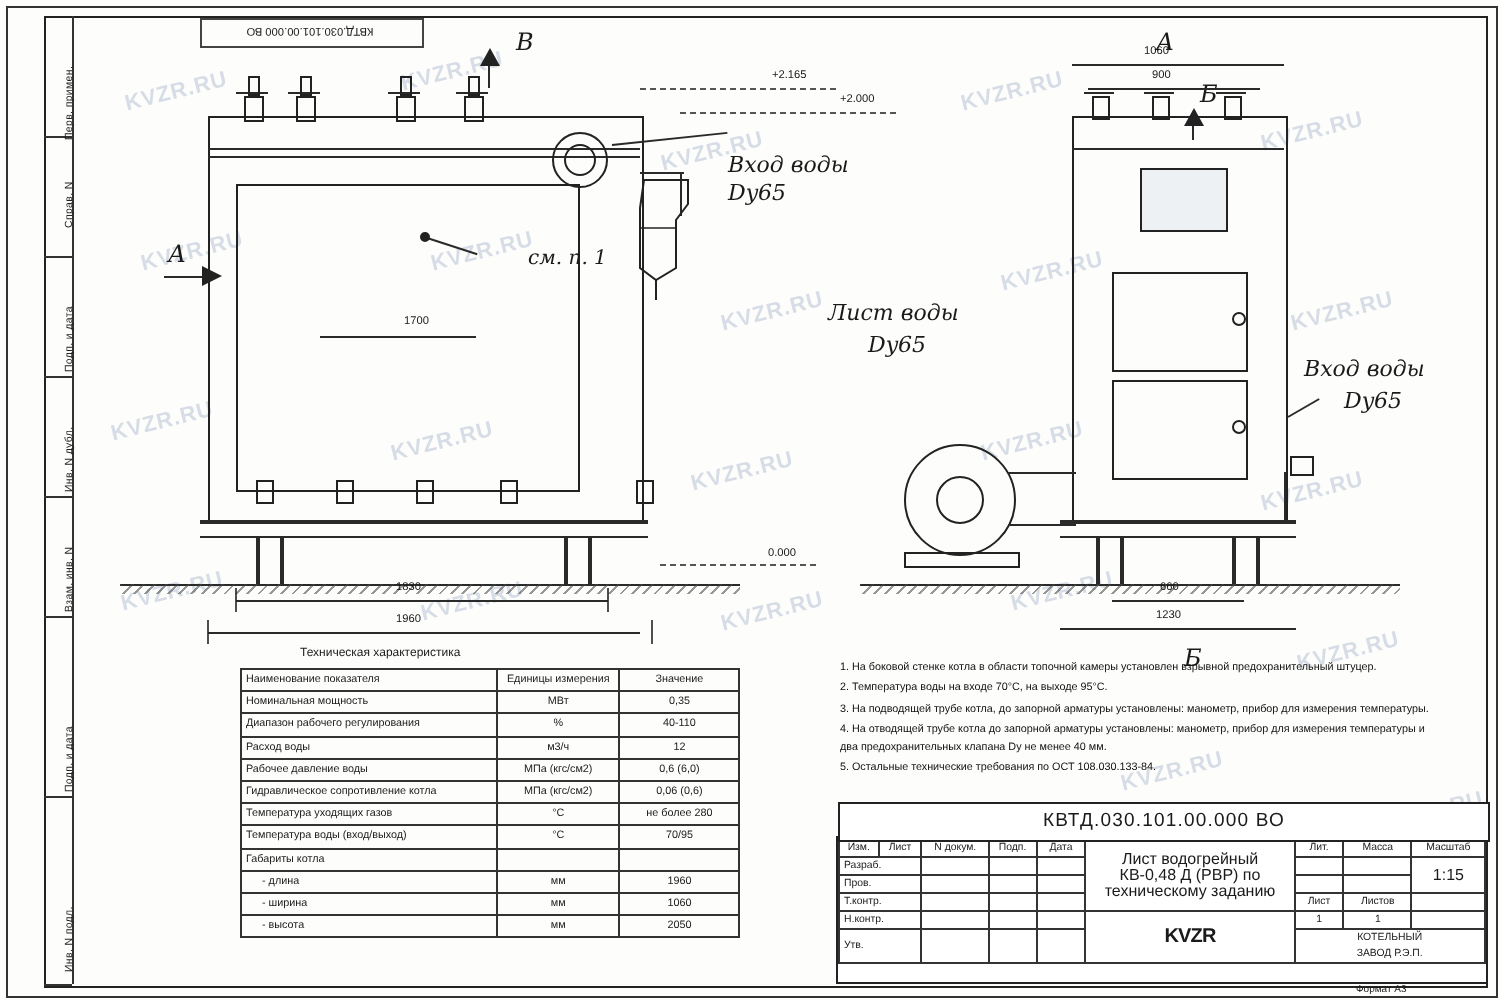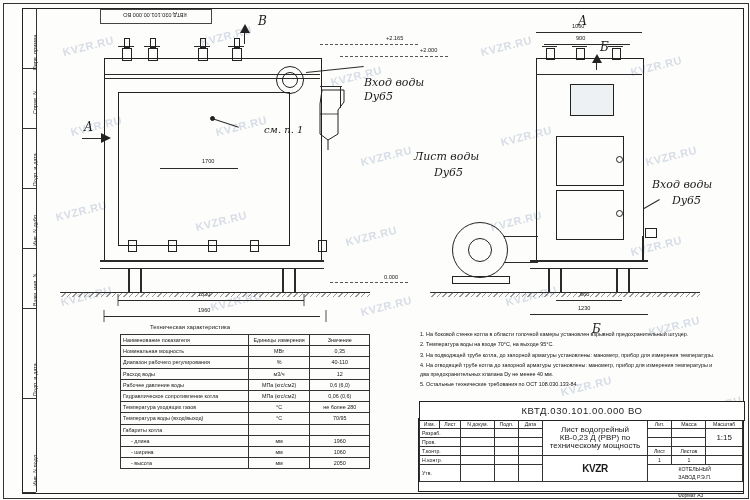--- a/index.html
+++ b/index.html
@@ -313,22 +313,22 @@
     <table style="border-collapse:collapse;width:324px;">
       <tbody>
           <tr>
         <td style="width:18px;text-align:center;">Изм.</td>
         <td style="width:20px;text-align:center;">Лист</td>
         <td style="width:34px;text-align:center;">N докум.</td>
         <td style="width:22px;text-align:center;">Подп.</td>
         <td style="width:24px;text-align:center;">Дата</td>
         <td rowspan="4" style="width:112px;text-align:center;">
           <div class="bigc">Лист водогрейный</div>
-          <div class="bigc">КВ-0,23 Д (РВР) по</div>
-          <div class="bigc">техническому мощность</div>
+          <div class="bigc">КВ-0,48 Д (РВР) по</div>
+          <div class="bigc">техническому заданию</div>
         </td>
         <td style="width:24px;text-align:center;">Лит.</td>
         <td style="width:34px;text-align:center;">Масса</td>
         <td style="width:36px;text-align:center;">Масштаб</td>
       </tr>
       <tr>
         <td colspan="2" style="padding-left:2px;">Разраб.</td>
         <td></td>
             <td></td>
             <td></td>

